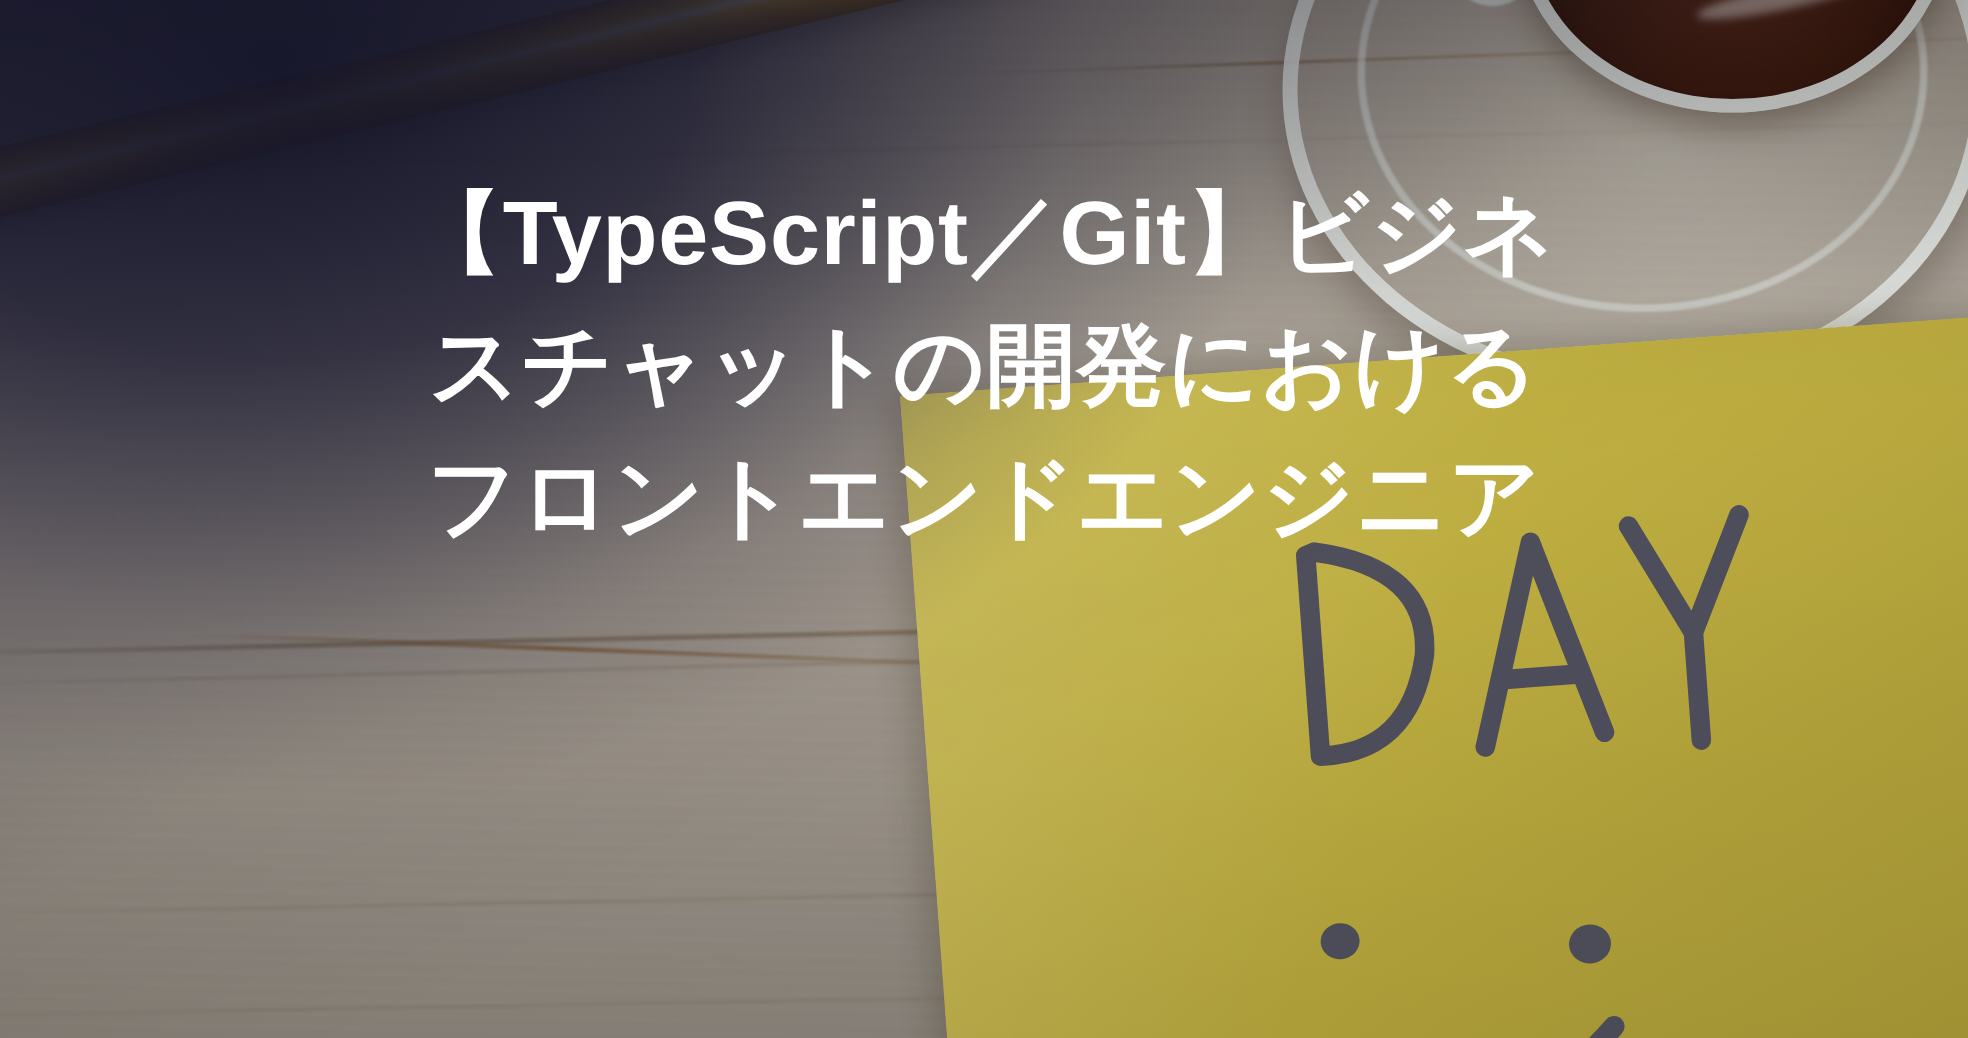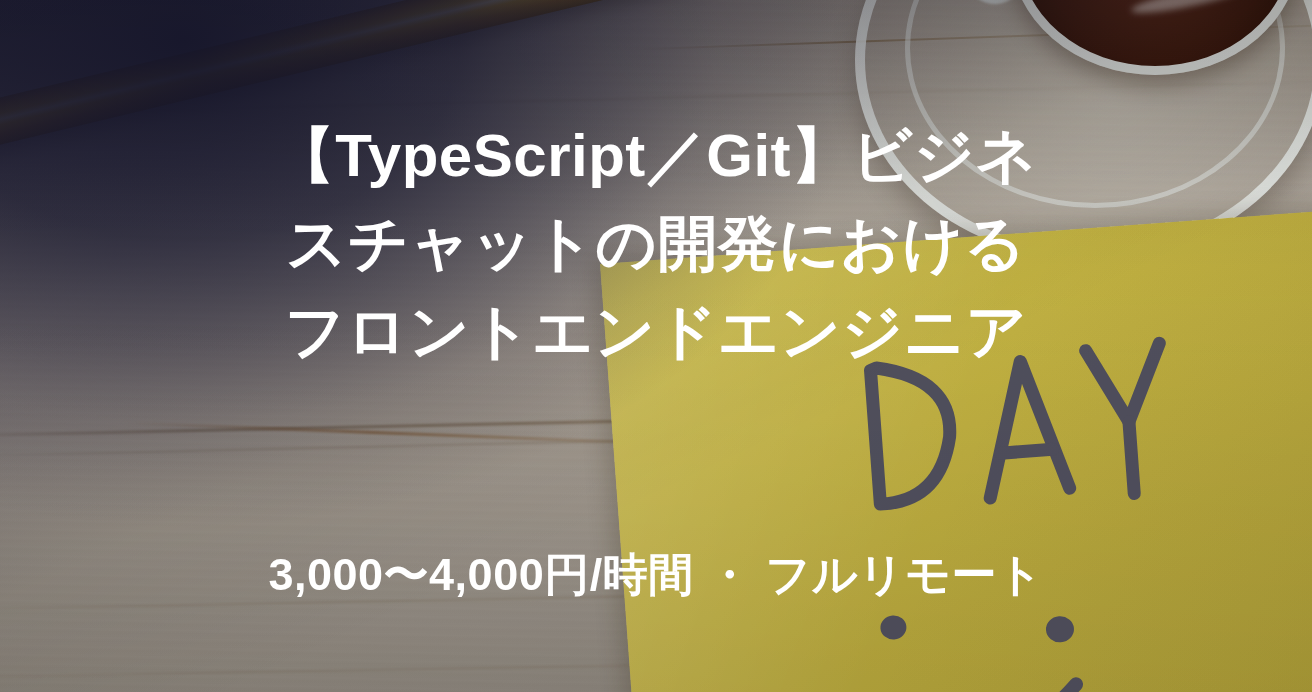--- a/index.html
+++ b/index.html
@@ -233,16 +233,15 @@
       <div class="pencil-body"></div>
 
     </div>
 
     <div class="tint"></div>
     <div class="tint2"></div>
   </div>
 
   <div class="content">
     <div class="title">【TypeScript／Git】ビジネスチャットの開発におけるフロントエンドエンジニア</div>
-    <div class="subtitle">3,000〜4,000円/時間 ・ フルリモート</div>
   </div>
 
 </div>
 
 </body></html>

